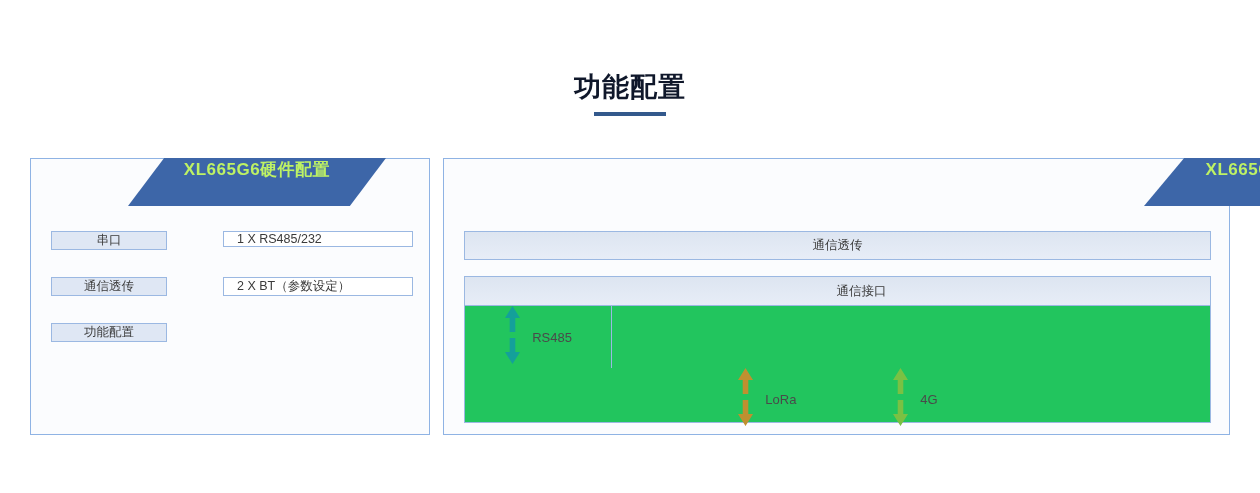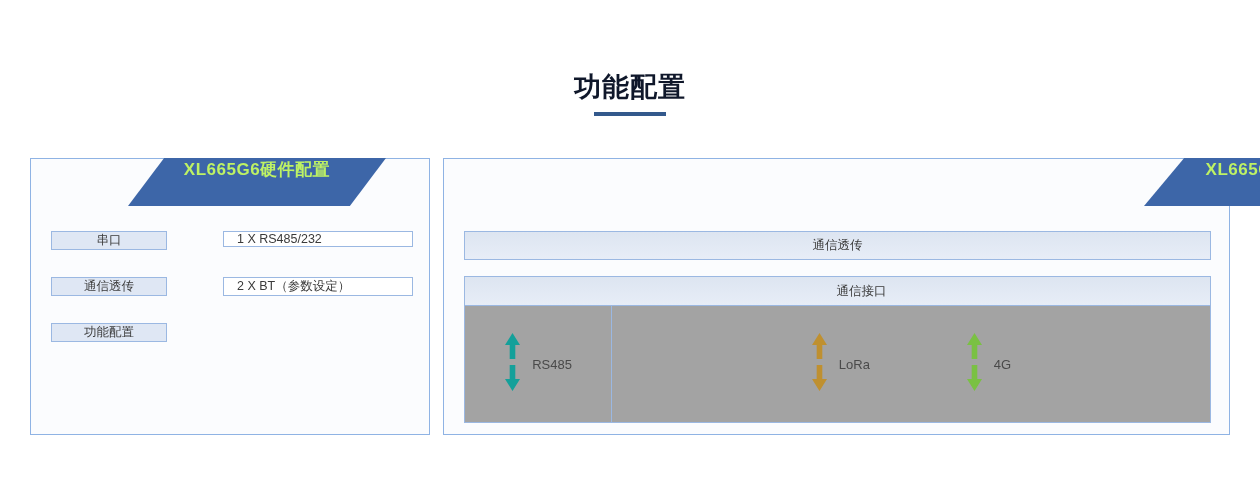--- a/index.html
+++ b/index.html
@@ -124,22 +124,23 @@
     color: #3a3a3a;
   }
   .bar-transparent { margin-bottom: 16px; }
   .bar-interface   { border-bottom: none; padding-left: 48px; }
 
   .iface-grid {
     display: flex;
     height: 118px;
     border: 1px solid #9bb8e2;
     border-top: 1px solid #9bb8e2;
-    background: #a3a3a3;
-    box-sizing: border-box;
+    background: #22c55e;
+    box-sizing: border-box;
+    flex-direction: column;
   }
   .iface-cell {
     display: flex;
     align-items: center;
     justify-content: center;
     border-right: 1px solid #9bb8e2;
     box-sizing: border-box;
   }
   .iface-cell:last-child { border-right: none; }
   #cell-rs485 { width: 147px; }

